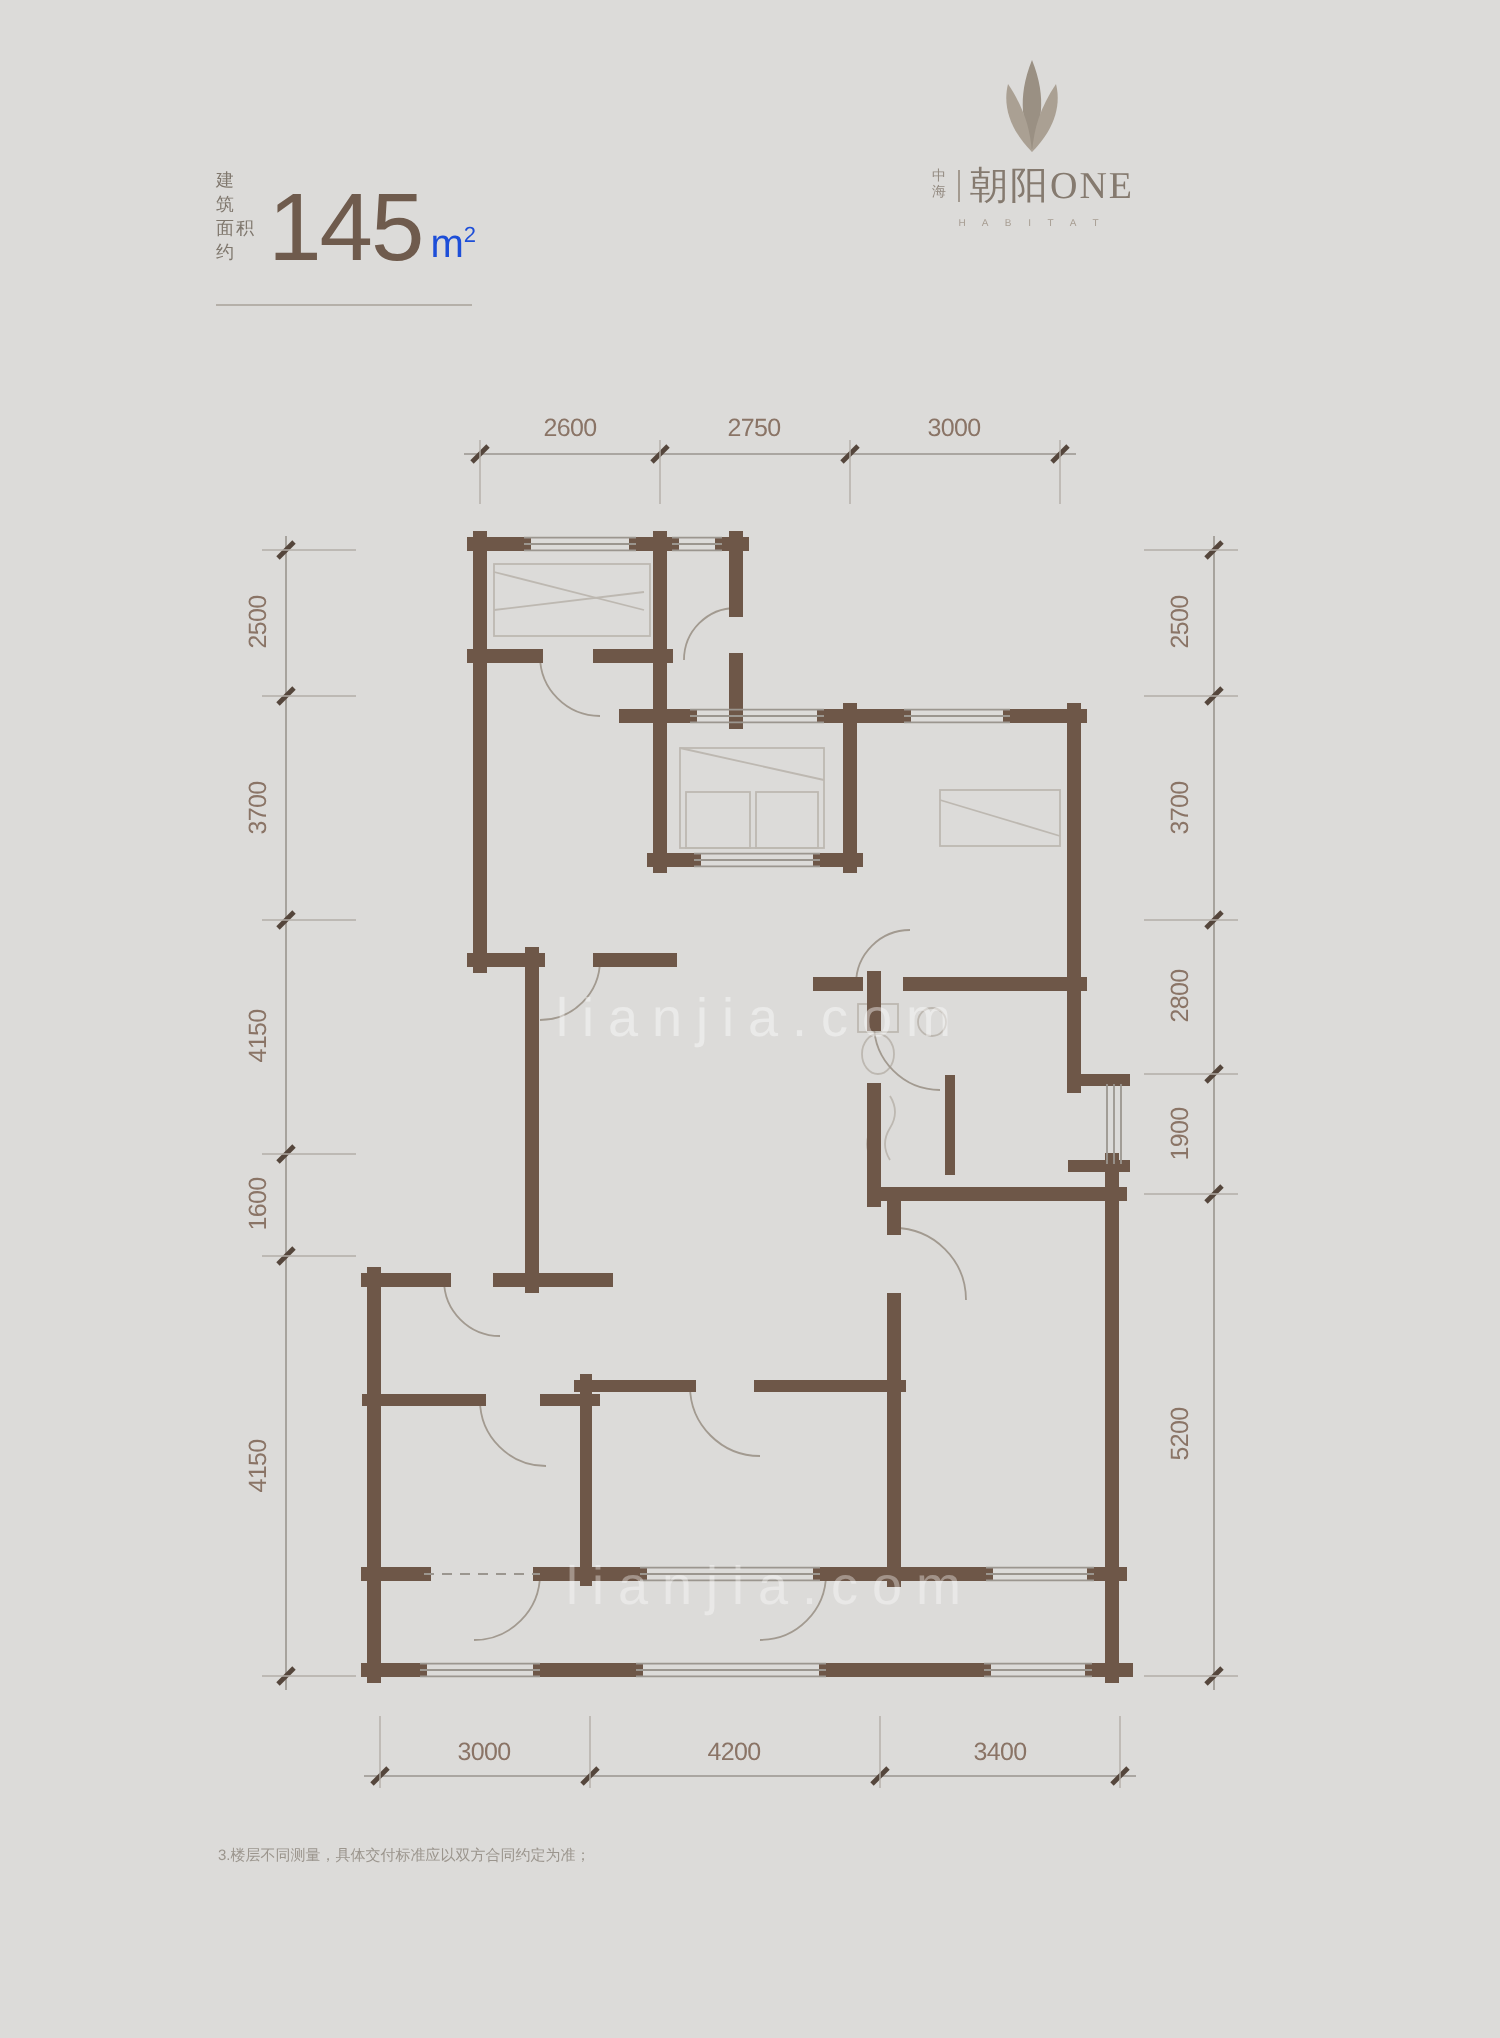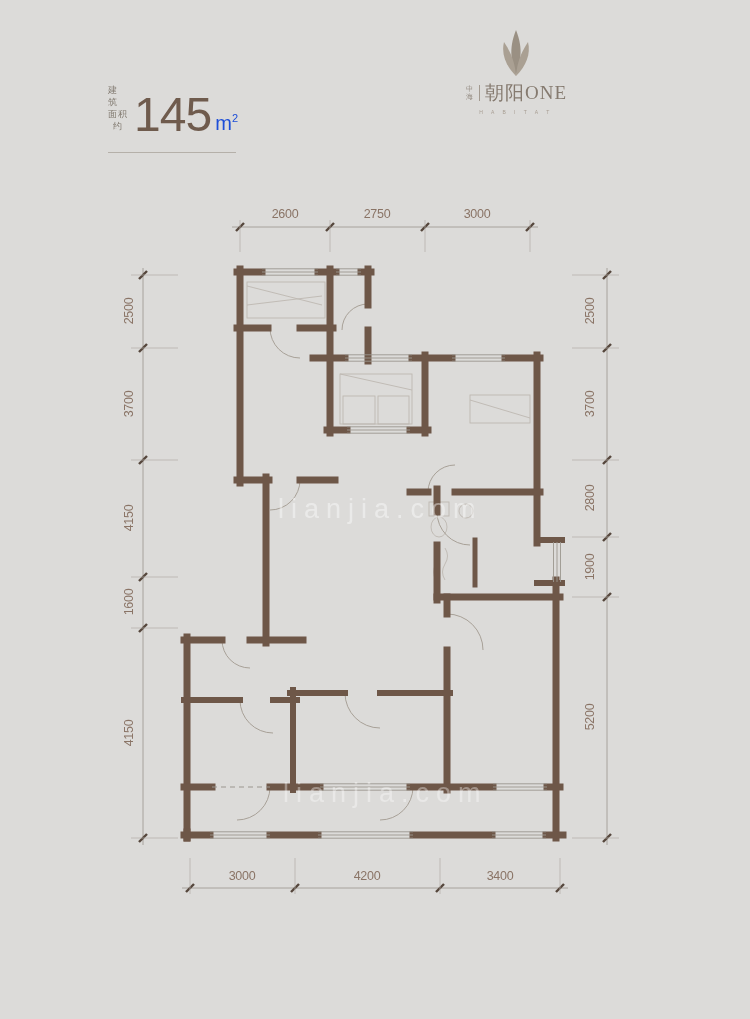--- a/index.html
+++ b/index.html
@@ -12,21 +12,21 @@
   .logo-small{font-size:7px;line-height:8px;color:#938a80;width:9px;}
   .logo-divider{width:1px;height:16px;background:#a39a90;}
   .logo-main{font-family:"Liberation Serif",serif;font-size:19px;letter-spacing:1px;color:#857a6f;}
   .logo-sub{font-size:5px;letter-spacing:3.5px;color:#a79d92;margin-top:3px;}
 
   
   .area-block{position:absolute;left:108px;top:84px;width:130px;}
   .area-row{display:flex;align-items:flex-end;}
   .area-label{font-size:9px;color:#7f776d;line-height:12px;margin-bottom:6px;margin-right:6px;}
   .area-label .l1{letter-spacing:7px;}
-  .area-label .l2{letter-spacing:1px;text-align:center;}
+  .area-label .l2{letter-spacing:1px;}
   .area-value{font-size:48px;line-height:46px;color:#6f5b4d;letter-spacing:-1px;}
   .area-unit{font-size:20px;color:#1d4ed8;margin-left:4px;line-height:30px;}
   .area-unit sup{font-size:11px;}
   .area-rule{margin-top:14px;width:128px;height:1px;background:#b5b0a9;}
 
   
   .disclaimer{position:absolute;left:109px;top:922px;width:560px;color:#9b958d;font-size:7.5px;line-height:11px;}
 
   svg text{font-family:"Liberation Sans",sans-serif;}
   .dimtxt{font-size:12.5px;fill:#8a7466;letter-spacing:-0.3px;}
@@ -296,15 +296,16 @@
 
     <g>
       <text x="702" y="234" text-anchor="middle" font-size="11" fill="#8a857e">N</text>
       <line x1="702" y1="240" x2="702" y2="292" stroke="#8a857e" stroke-width="0.8"></line>
       <path d="M702,246 C695,260 695,272 702,284 Z" fill="#6f675e"></path>
       <path d="M702,246 C709,260 709,272 702,284 Z" fill="none" stroke="#8a857e" stroke-width="0.8"></path>
     </g>
   </svg>
 
   <div class="disclaimer">
+    <div>3.楼层不同测量，具体交付标准应以双方合同约定为准；</div>
   </div>
 
 </div>
 
 </body></html>

